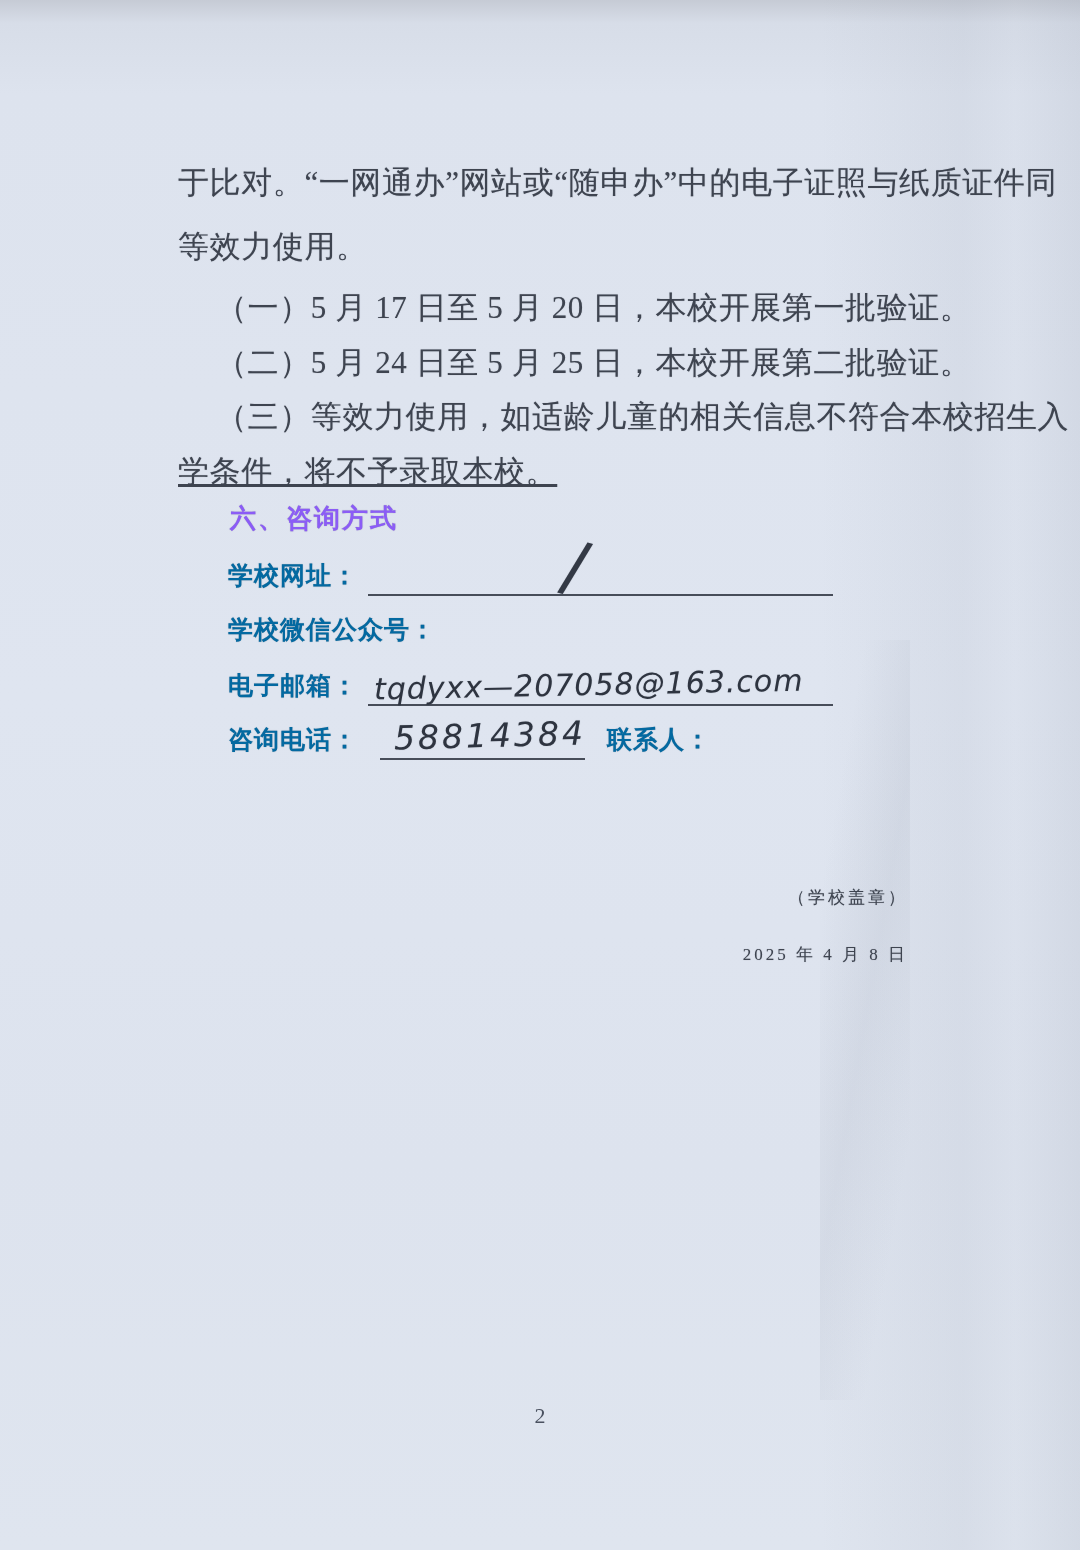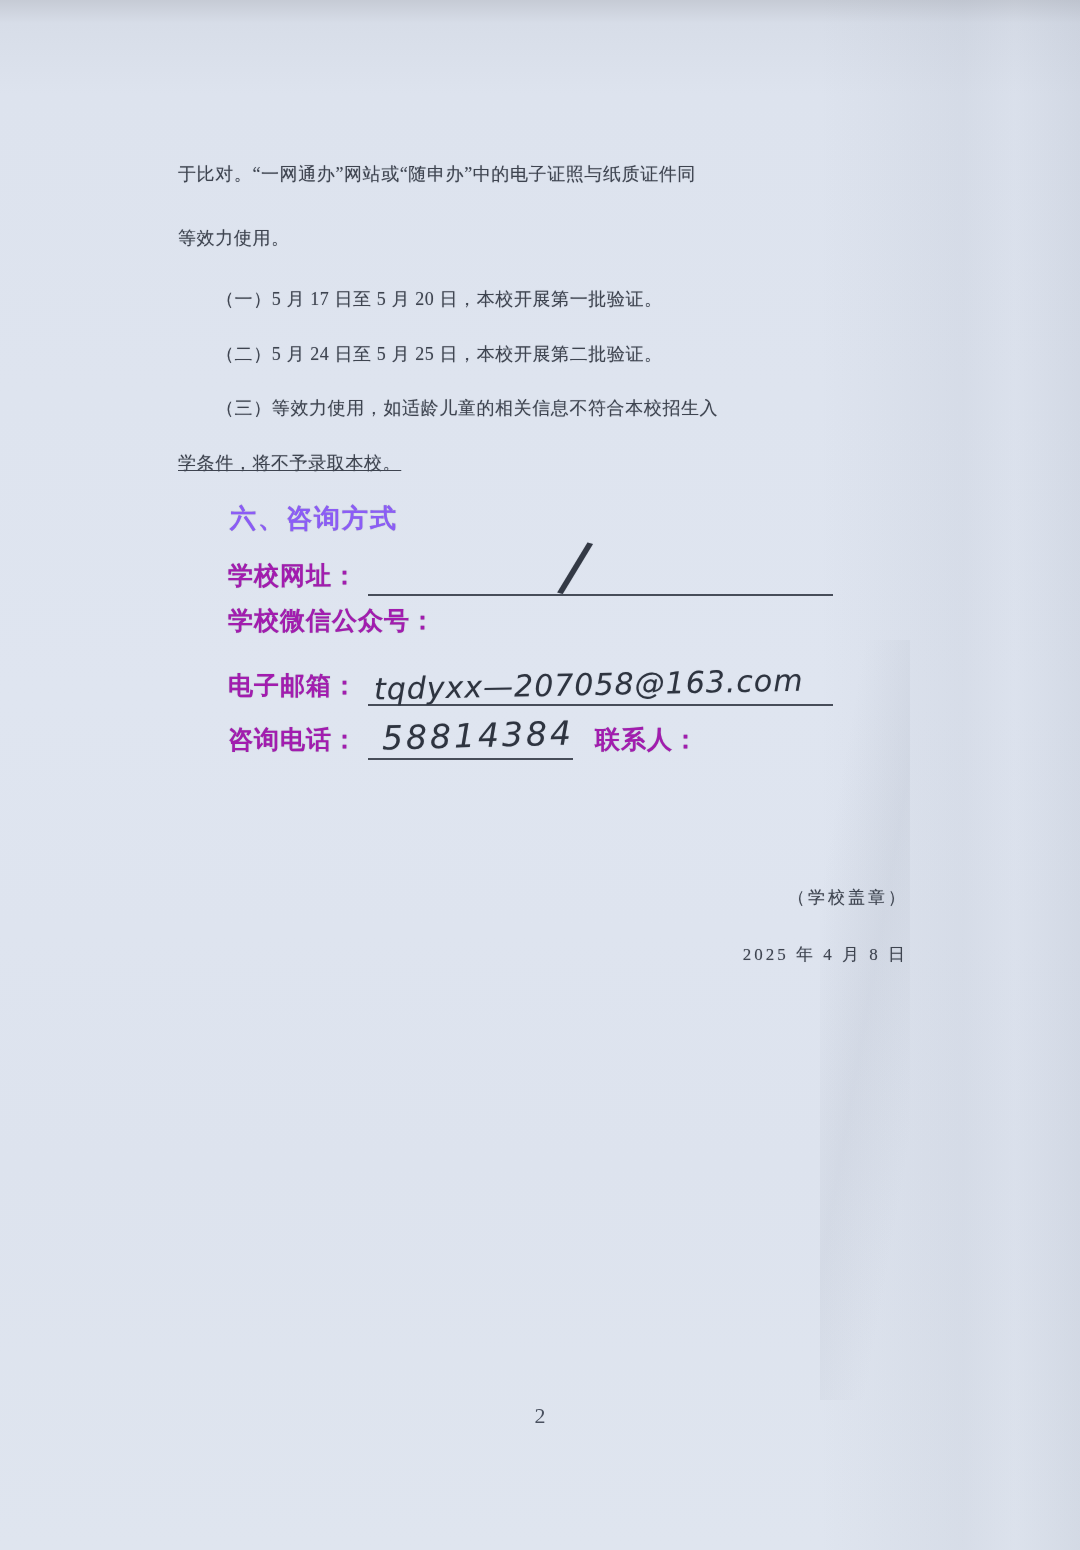--- a/index.html
+++ b/index.html
@@ -15,36 +15,36 @@
     background:linear-gradient(90deg,rgba(140,148,165,0) 0%,rgba(140,148,165,0.10) 55%,rgba(140,148,165,0.04) 75%,rgba(140,148,165,0.14) 100%);
     pointer-events:none;
   }
   .crease{
     position:absolute;top:640px;right:170px;width:90px;height:760px;
     background:linear-gradient(100deg,rgba(130,138,155,0) 20%,rgba(130,138,155,0.10) 50%,rgba(130,138,155,0) 80%);
     pointer-events:none;
   }
   .tline{
     position:absolute;left:178px;width:760px;
-    font-size:18px;letter-spacing:0.6px;white-space:nowrap;
+    font-size:31px;letter-spacing:0.6px;white-space:nowrap;
     text-shadow:0 0 1px rgba(62,68,80,0.35);
   }
   .indent{left:216px;}
   .heading{
     position:absolute;left:230px;
     font-family:"DejaVu Sans","Liberation Sans",sans-serif;
     font-weight:700;font-size:26px;letter-spacing:2px;
     color:#8b5cf6;text-shadow:0 0 1px rgba(58,64,76,0.4);
   }
   .frow{
     position:absolute;left:228px;height:46px;display:flex;align-items:flex-end;
   }
   .flabel{
     font-family:"DejaVu Sans","Liberation Sans",sans-serif;
-    font-weight:700;font-size:25px;letter-spacing:1px;color:#a21caf;
+    font-weight:700;font-size:25px;letter-spacing:1px;color:#0369a1;
     text-shadow:0 0 1px rgba(58,64,76,0.4);
     padding-bottom:4px;white-space:nowrap;
   }
   .ubox{
     position:relative;border-bottom:2px solid #474d59;height:100%;
   }
   .hand{
     position:absolute;
     font-family:"DejaVu Sans","Liberation Sans",sans-serif;
     color:#2e3440;white-space:nowrap;
@@ -80,35 +80,35 @@
 
 <div class="heading" style="top:501px;">六、咨询方式</div>
 
 <div class="frow" style="top:550px;">
   <div class="flabel" style="width:140px;">学校网址：</div>
   <div class="ubox" style="width:465px;">
     <span class="hand hand-slash">/</span>
   </div>
 </div>
 
-<div class="frow" style="top:604px;flex-direction:column;">
+<div class="frow" style="top:604px;">
   <div class="flabel" style="width:209px;">学校微信公众号：</div>
 </div>
 
 <div class="frow" style="top:660px;">
   <div class="flabel" style="width:140px;">电子邮箱：</div>
   <div class="ubox" style="width:465px;">
     <span class="hand hand-email">tqdyxx—207058@163.com</span>
   </div>
 </div>
 
-<div class="frow" style="top:714px;">
+<div class="frow" style="top:714px;gap:12px;">
   <div class="flabel" style="width:140px;">咨询电话：</div>
   <div class="ubox" style="width:205px;">
     <span class="hand hand-phone">58814384</span>
   </div>
-  <div class="flabel" style="margin-left:22px;width:106px;">联系人：</div>
+  <div class="flabel" style="margin-left:10px;width:106px;">联系人：</div>
 </div>
 
 <div class="stamp" style="top:886px;">（学校盖章）</div>
 <div class="stamp" style="top:943px;">2025 年 4 月 8 日</div>
 
 <div class="pagenum">2</div>
 
 </body></html>

